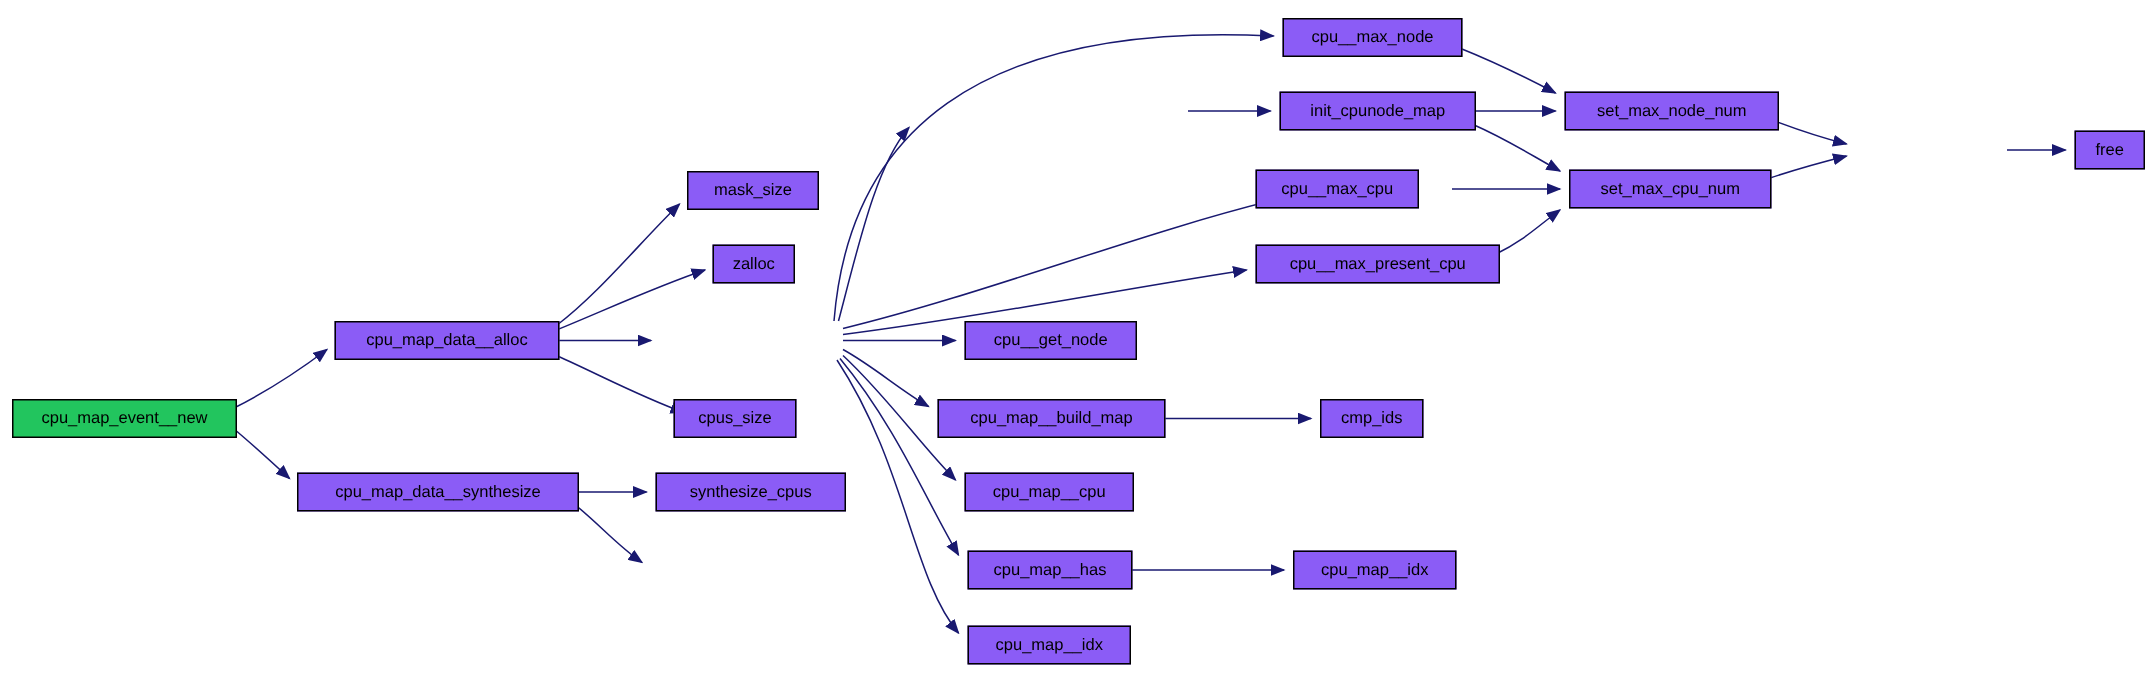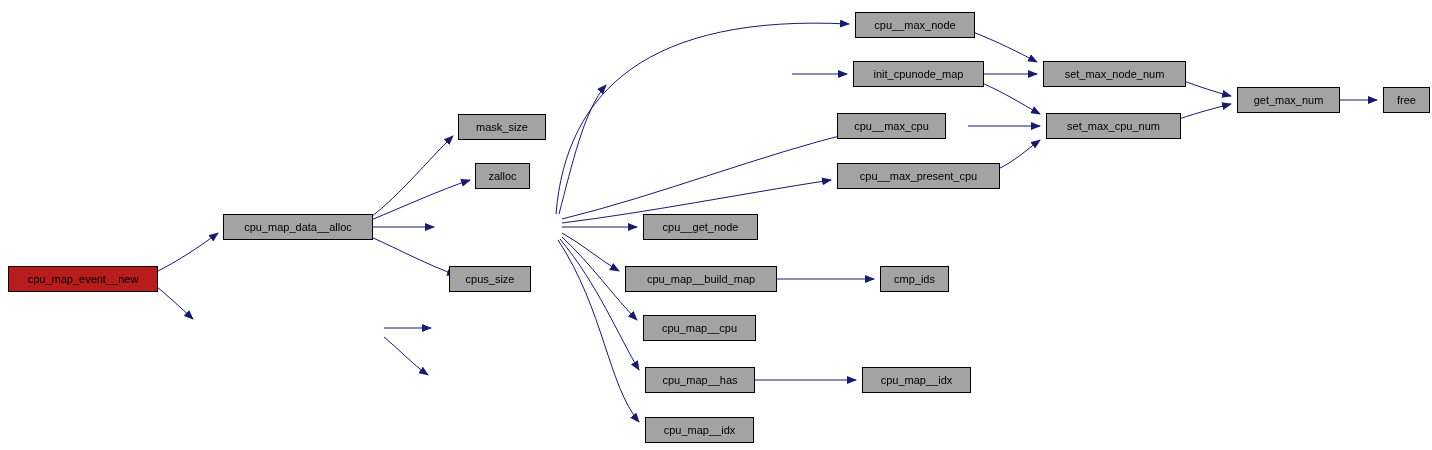--- a/index.html
+++ b/index.html
@@ -8,31 +8,31 @@
     width:1432px;height:450px;
     background:#ffffff;
     font-family:"Liberation Sans", sans-serif;
     overflow:hidden;
   }
   #edges{position:absolute;left:0;top:0;width:1432px;height:450px;}
   .node{
     position:absolute;
     height:24px;
     border:1px solid #000000;
-    background:#a3a3a3;
+    background:#8b5cf6;
     color:#000000;
     font-size:11px;
     line-height:24px;
     text-align:center;
     white-space:nowrap;
     overflow:hidden;
     box-sizing:content-box;
     cursor:pointer;
   }
-  .node.highlight{background:#b91c1c;}
+  .node.highlight{background:#22c55e;}
 </style>
 </head>
 <body>
 
 <div id="canvas">
 
   <svg id="edges" width="1432" height="450" viewBox="0 0 1432 450" fill="none" stroke="#191970" stroke-width="1">
     <defs>
       <marker id="arrow" markerWidth="10" markerHeight="8" refX="9" refY="4" orient="auto" markerUnits="userSpaceOnUse">
         <path d="M0,0 L10,4 L0,8 Z" fill="#191970" stroke="none"></path>
@@ -68,42 +68,43 @@
     <path d="M1179,119 C1200,112 1215,108 1231,104" marker-end="url(#arrow)"></path>
     <path d="M1338,100 L1377,100" marker-end="url(#arrow)"></path>
     <path d="M775,279 L874,279" marker-end="url(#arrow)"></path>
     <path d="M753,380 L856,380" marker-end="url(#arrow)"></path>
   </svg>
 
   <div class="node highlight" style="left:8px;top:266px;width:148px">cpu_map_event__new</div>
 
   <div class="node" style="left:223px;top:214px;width:148px">cpu_map_data__alloc</div>
 
+  <div class="node" style="left:198px;top:315px;width:186px">cpu_map_data__synthesize</div>
 
   <div class="node" style="left:458px;top:114px;width:86px">mask_size</div>
 
   <div class="node" style="left:475px;top:163px;width:53px">zalloc</div>
 
 
   <div class="node" style="left:449px;top:266px;width:80px">cpus_size</div>
 
+  <div class="node" style="left:437px;top:315px;width:125px">synthesize_cpus</div>
 
 
   <div class="node" style="left:855px;top:12px;width:118px">cpu__max_node</div>
 
 
   <div class="node" style="left:853px;top:61px;width:129px">init_cpunode_map</div>
 
   <div class="node" style="left:1043px;top:61px;width:141px">set_max_node_num</div>
 
   <div class="node" style="left:837px;top:113px;width:107px">cpu__max_cpu</div>
 
   <div class="node" style="left:1046px;top:113px;width:133px">set_max_cpu_num</div>
 
-  <div class="node" style="left:1237px;top:87px;width:101px">get_max_num</div>
 
   <div class="node" style="left:1383px;top:87px;width:45px">free</div>
 
   <div class="node" style="left:837px;top:163px;width:161px">cpu__max_present_cpu</div>
 
   <div class="node" style="left:643px;top:214px;width:113px">cpu__get_node</div>
 
   <div class="node" style="left:625px;top:266px;width:150px">cpu_map__build_map</div>
 
   <div class="node" style="left:880px;top:266px;width:67px">cmp_ids</div>

